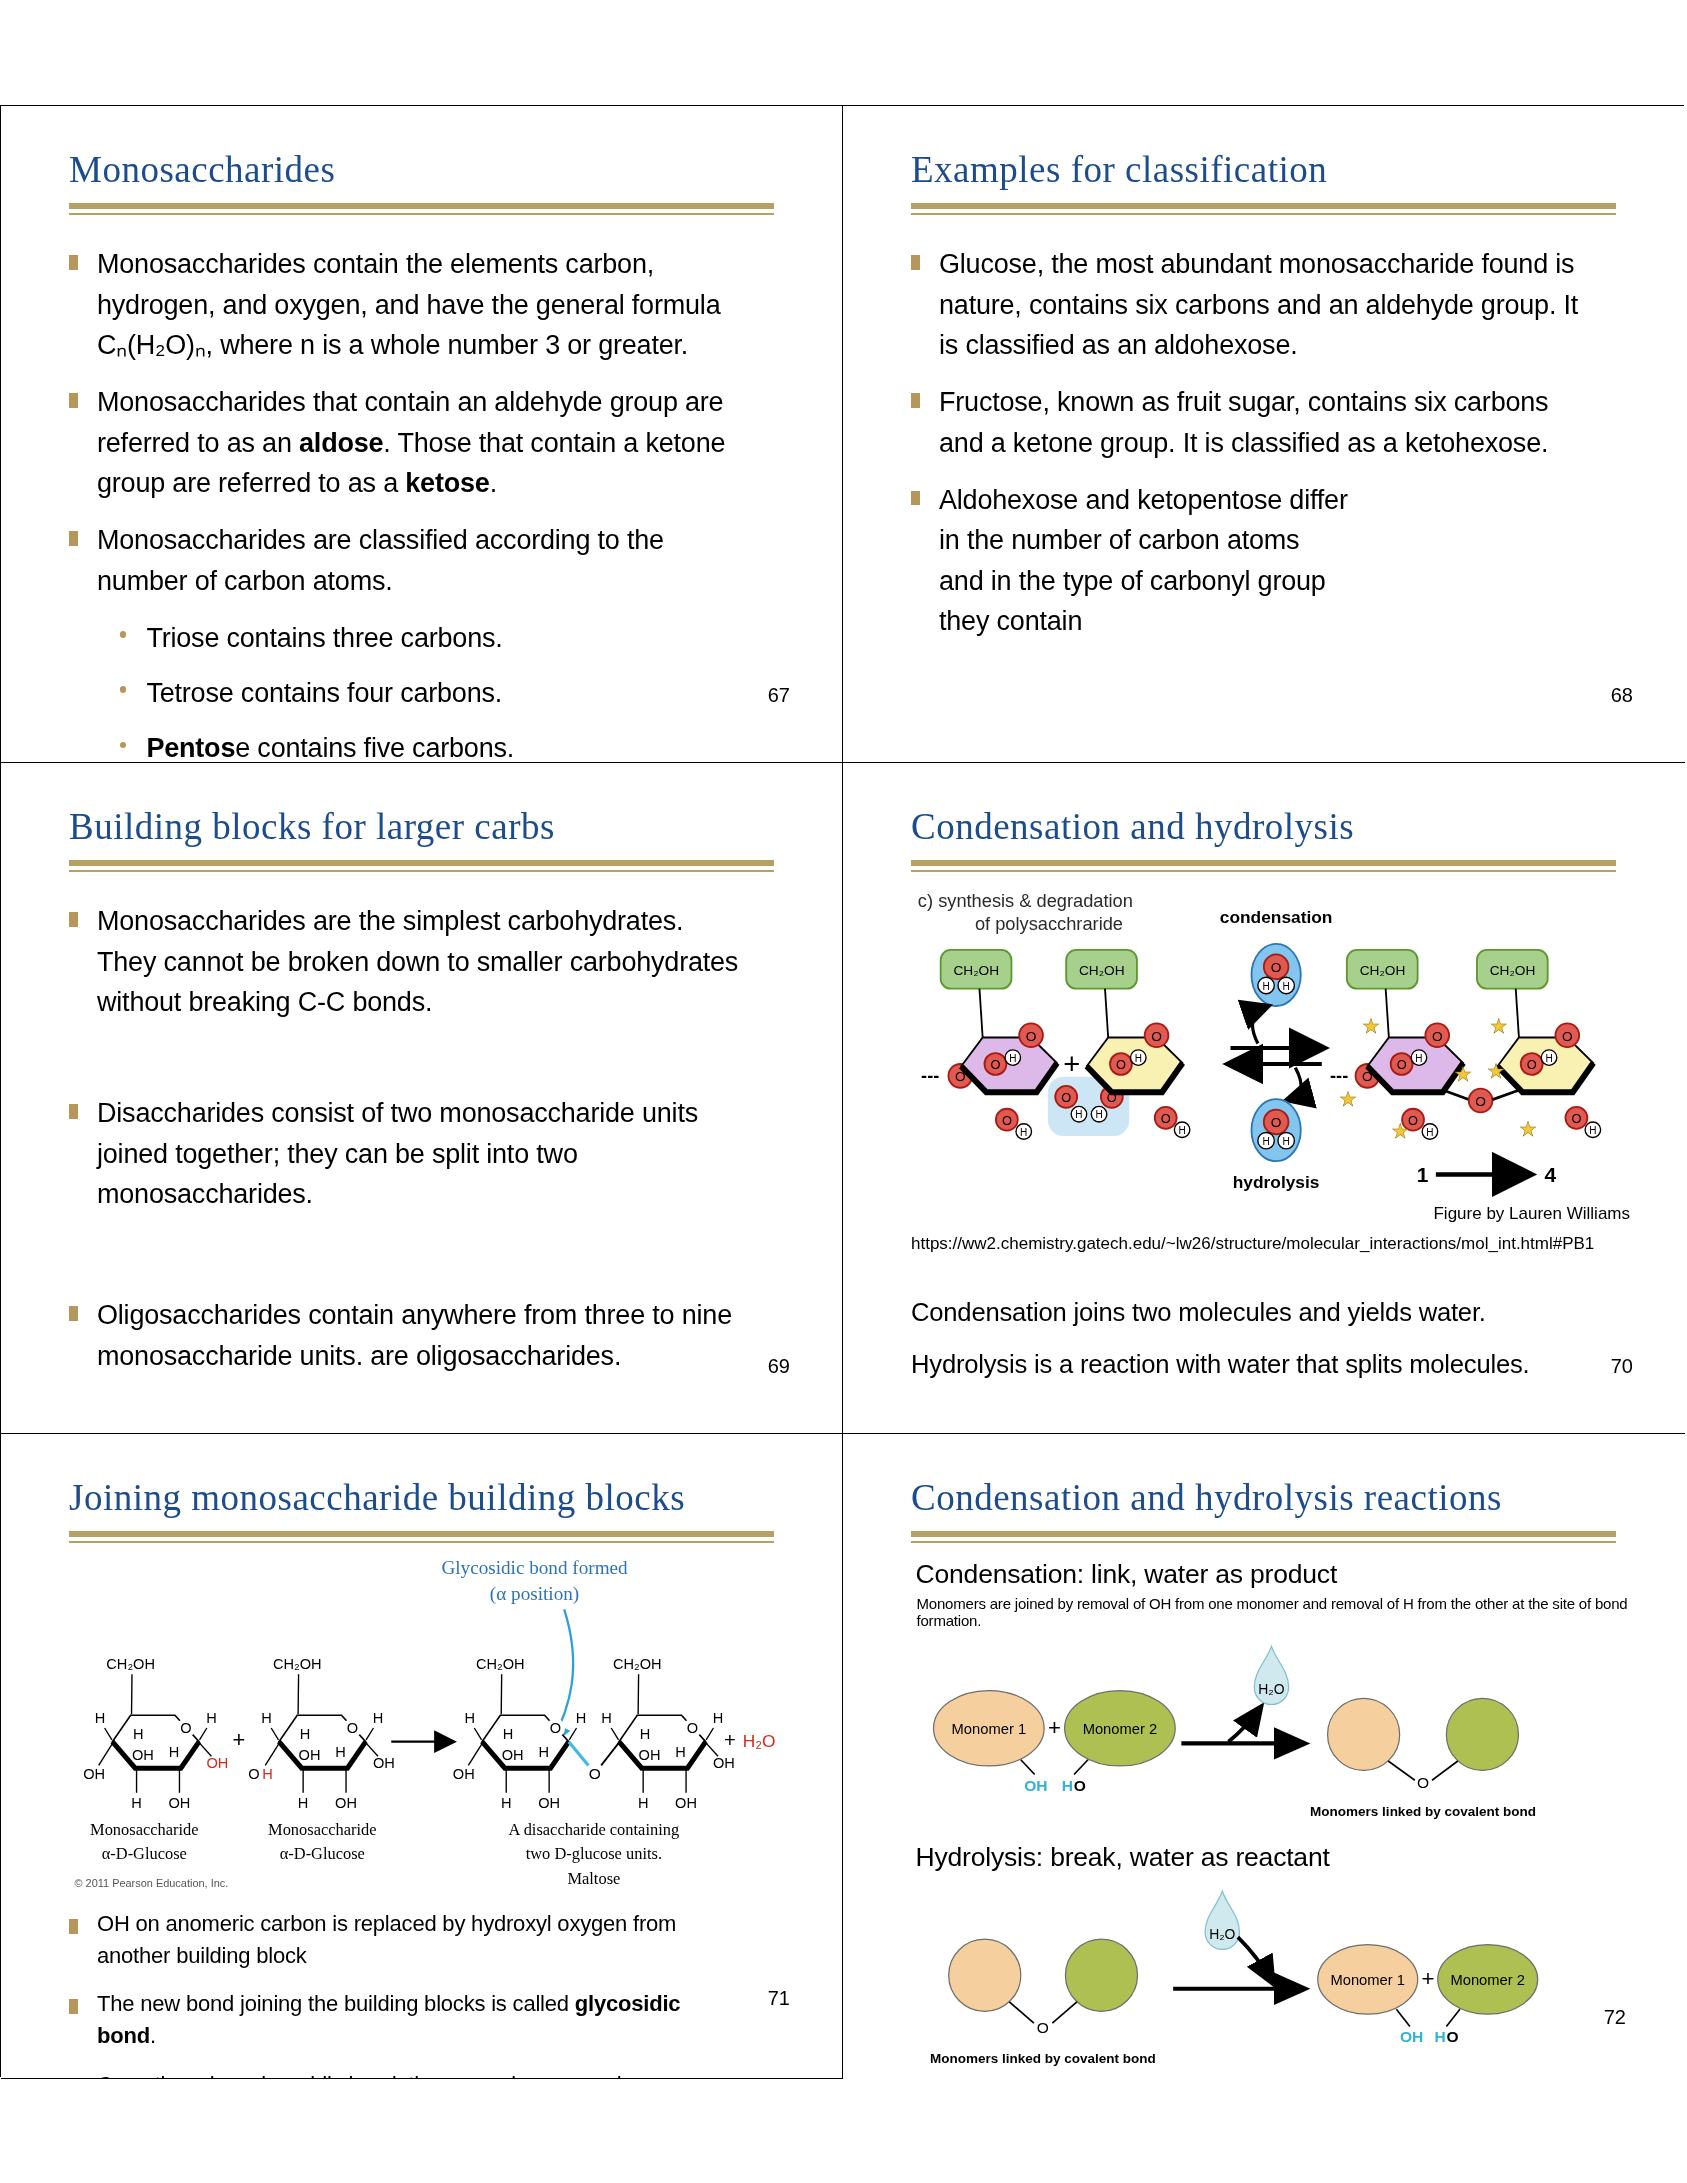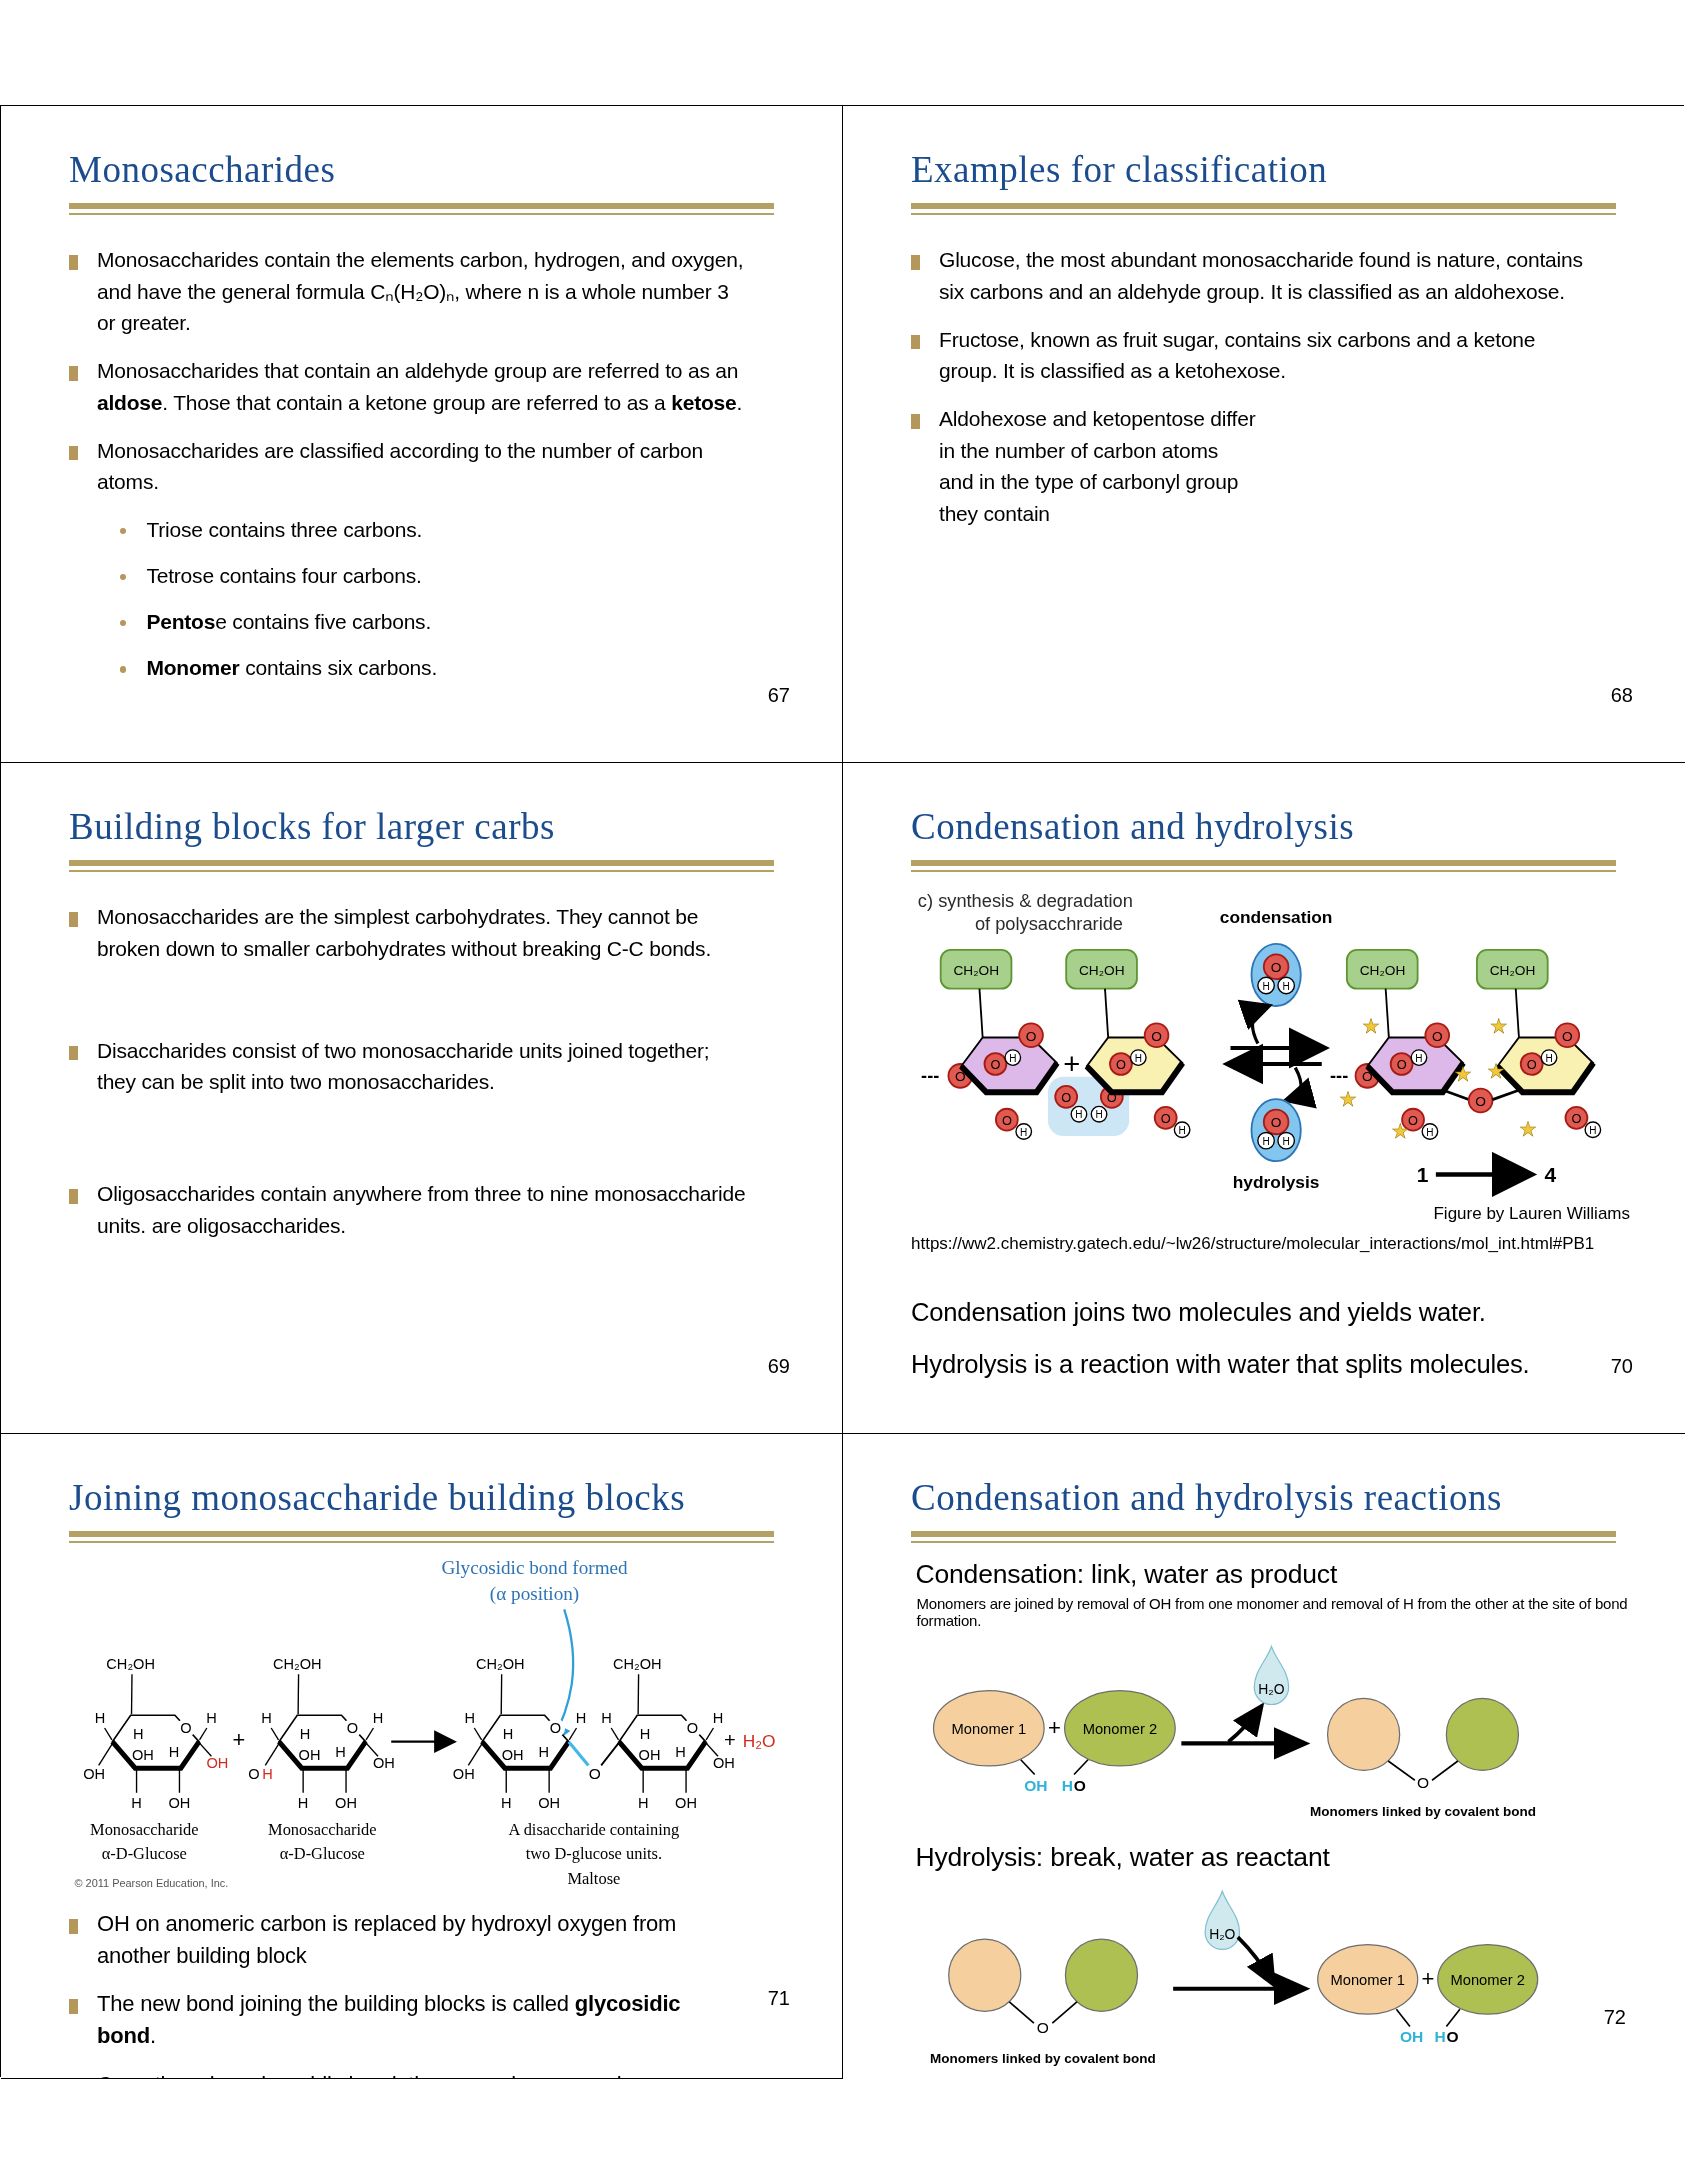--- a/index.html
+++ b/index.html
@@ -18,21 +18,21 @@
   .rule{width:705px;}
   .rule .r1{height:6px;background:#B5A163;}
   .rule .r2{height:2.7px;background:#B5A163;margin-top:4.1px;}
   .body{margin-top:29px;}
   .li{display:flex;align-items:flex-start;}
   .li.l1{margin-bottom:16.4px;}
   .li.l2{margin-left:51px;margin-bottom:14.6px;}
   .mk{flex:0 0 auto;}
   .mk.sq{width:9px;height:14.6px;background:#B5975C;margin:11px 19px 0 0;}
   .mk.dot{width:6.4px;height:6.4px;border-radius:50%;background:#B5975C;margin:13.7px 20px 0 0;}
-  .btext{font-size:21px;line-height:1.5;max-width:652px;white-space:pre-line;letter-spacing:-0.2px;}
+  .btext{font-size:27px;line-height:1.5;max-width:652px;white-space:pre-line;letter-spacing:-0.2px;}
   .s5 .btext{font-size:22px;line-height:1.45;max-width:648px;}
   .gap150{height:54px;}
   .gap170{height:64px;}
   .pagenum{position:absolute;right:52px;bottom:55px;font-size:20px;color:#000;}
   .figwrap{margin-top:13.7px;}
   .credit{font-size:17px;line-height:1.45;margin-top:3.7px;color:#000;text-align:right;}
   .srcurl{font-size:17px;color:#000;text-decoration:none;display:inline-block;margin-top:7px;}
   .fig4text{margin-top:32px;font-size:25.6px;line-height:2.05;letter-spacing:-0.2px;}
   .h6{font-size:26.5px;margin:15.5px 0 5.5px 4.6px;letter-spacing:-0.2px;}
   .cap6{font-size:15px;margin:0 0 2.7px 5.5px;letter-spacing:-0.2px;}

